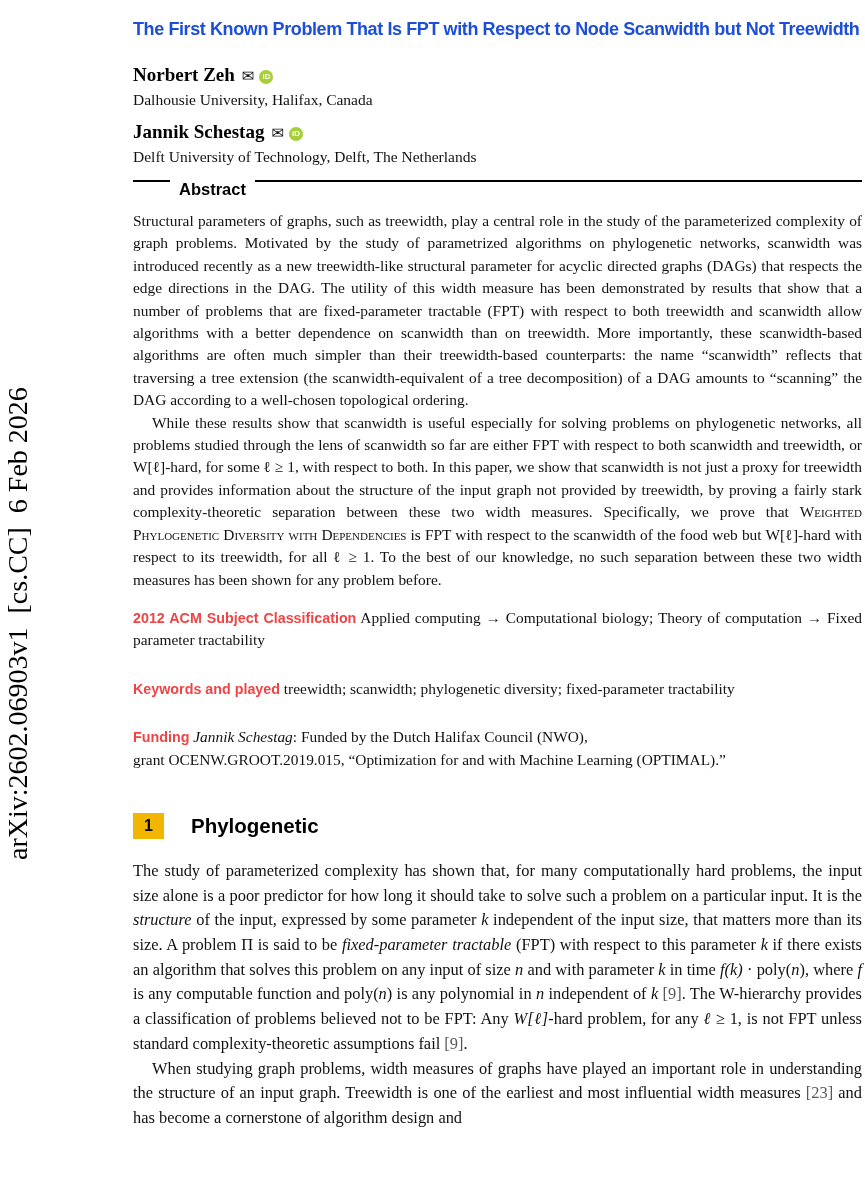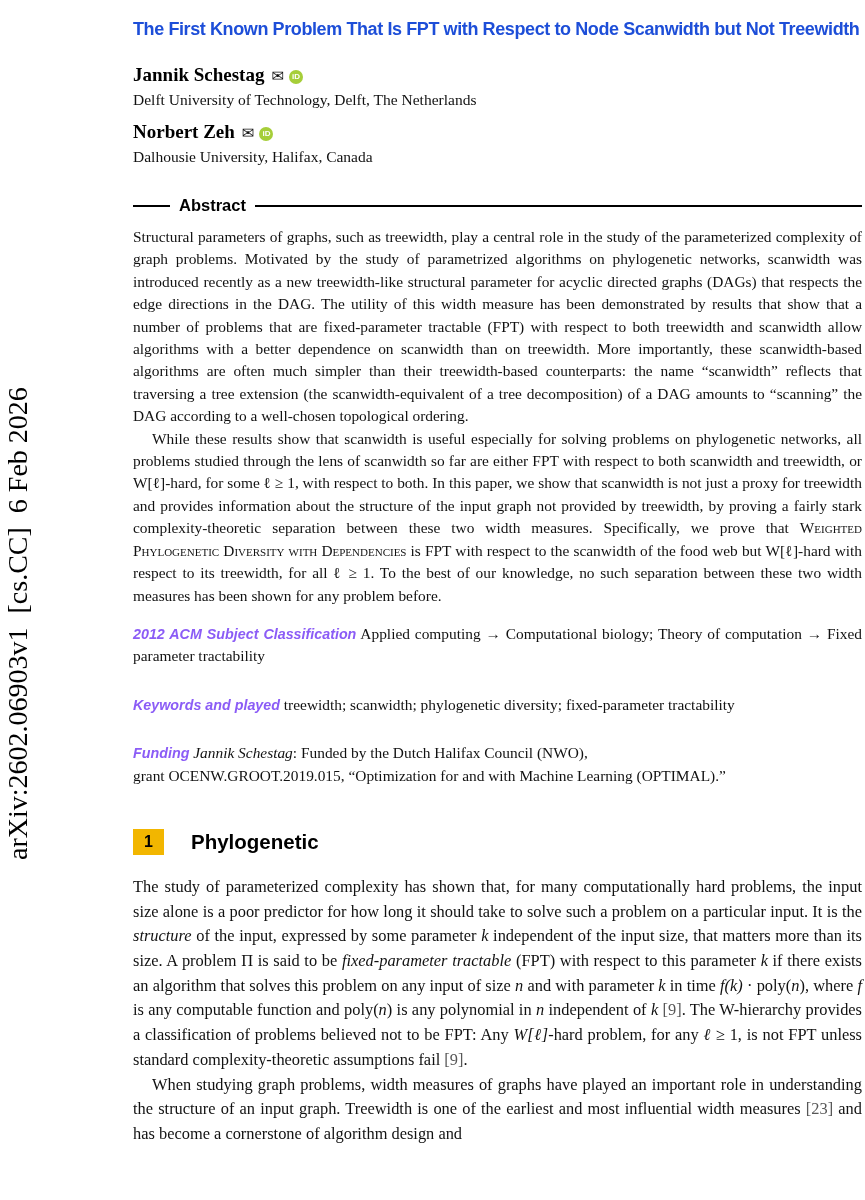--- a/index.html
+++ b/index.html
@@ -26,40 +26,40 @@
   .author { margin-top:12px; }
   .author-name { font-size:19px; font-weight:700; color:#000; font-family:"Liberation Serif", serif; }
   .mail-icon { font-size:15px; margin-left:7px; color:#111; text-decoration:none; }
   .orcid-icon {
     display:inline-block; width:14px; height:14px; border-radius:50%;
     background:#a6ce39; color:#fff; font:700 8px/14px "Liberation Sans", sans-serif;
     text-align:center; margin-left:5px; vertical-align:2px;
   }
   .affiliation { font-size:15.5px; line-height:19px; margin-top:4px; color:#111; }
 
-  .abstract-heading { display:flex; align-items:center; margin-top:30px; }
+  .abstract-heading { display:flex; align-items:flex-start; margin-top:14px; }
   .rule-short { width:37px; height:2px; background:#000; margin-right:9px; }
   .abstract-label { font-family:"Liberation Sans", sans-serif; font-weight:700; font-size:16.5px; color:#000; }
   .rule-long { flex:1; height:2px; background:#000; margin-left:9px; }
 
   .abstract-text { margin-top:11px; }
   .abstract-text p, .meta-line {
     margin:0; font-size:15.4px; line-height:22.4px; text-align:justify; color:#111;
   }
   p.indent { text-indent:19px; }
 
   .meta-acm { margin-top:16px; }
   .meta-keywords { margin-top:26px; }
   .meta-funding { margin-top:26px; }
   .meta-funding .meta-line { text-align:left; }
 
   .seg-i { font-style:italic; }
   .seg-sc { font-variant:small-caps; }
   .seg-cite { color:#575757; }
-  .seg-label { font-family:"Liberation Sans", sans-serif; font-weight:700; font-size:14.3px; color:#8b5cf6;font-style:italic; }
+  .seg-label { font-family:"Liberation Sans", sans-serif; font-weight:700; font-size:14.3px; color:#ef4444; }
 
   .section-heading { display:flex; align-items:center; margin-top:42px; }
   .section-number-box {
     width:31px; height:26px; background:#f2b600; color:#000;
     display:flex; align-items:center; justify-content:center;
     font-family:"Liberation Sans", sans-serif; font-weight:700; font-size:16px;
   }
   .section-title {
     margin-left:27px; font-family:"Liberation Sans", sans-serif;
     font-weight:700; font-size:20.5px; color:#000;
@@ -76,30 +76,30 @@
   <div class="arxiv-stamp">arXiv:2602.06903v1  [cs.CC]  6 Feb 2026</div>
 
   <div class="content">
 
     <h1 class="paper-title">The First Known Problem That Is FPT with Respect to Node Scanwidth but Not Treewidth</h1>
 
     <div class="authors">
 
       <div class="author">
         <div>
-          <span class="author-name">Jannik Schestag</span><span class="mail-icon">✉</span><span class="orcid-icon">iD</span>
+          <span class="author-name">Norbert Zeh</span><span class="mail-icon">✉</span><span class="orcid-icon">iD</span>
         </div>
-        <div class="affiliation">Delft University of Technology, Delft, The Netherlands</div>
+        <div class="affiliation">Dalhousie University, Halifax, Canada</div>
       </div>
 
       <div class="author">
         <div>
-          <span class="author-name">Norbert Zeh</span><span class="mail-icon">✉</span><span class="orcid-icon">iD</span>
+          <span class="author-name">Jannik Schestag</span><span class="mail-icon">✉</span><span class="orcid-icon">iD</span>
         </div>
-        <div class="affiliation">Dalhousie University, Halifax, Canada</div>
+        <div class="affiliation">Delft University of Technology, Delft, The Netherlands</div>
       </div>
 
     </div>
 
     <div class="abstract-heading">
       <span class="rule-short"></span>
       <span class="abstract-label">Abstract</span>
       <span class="rule-long"></span>
     </div>
 

